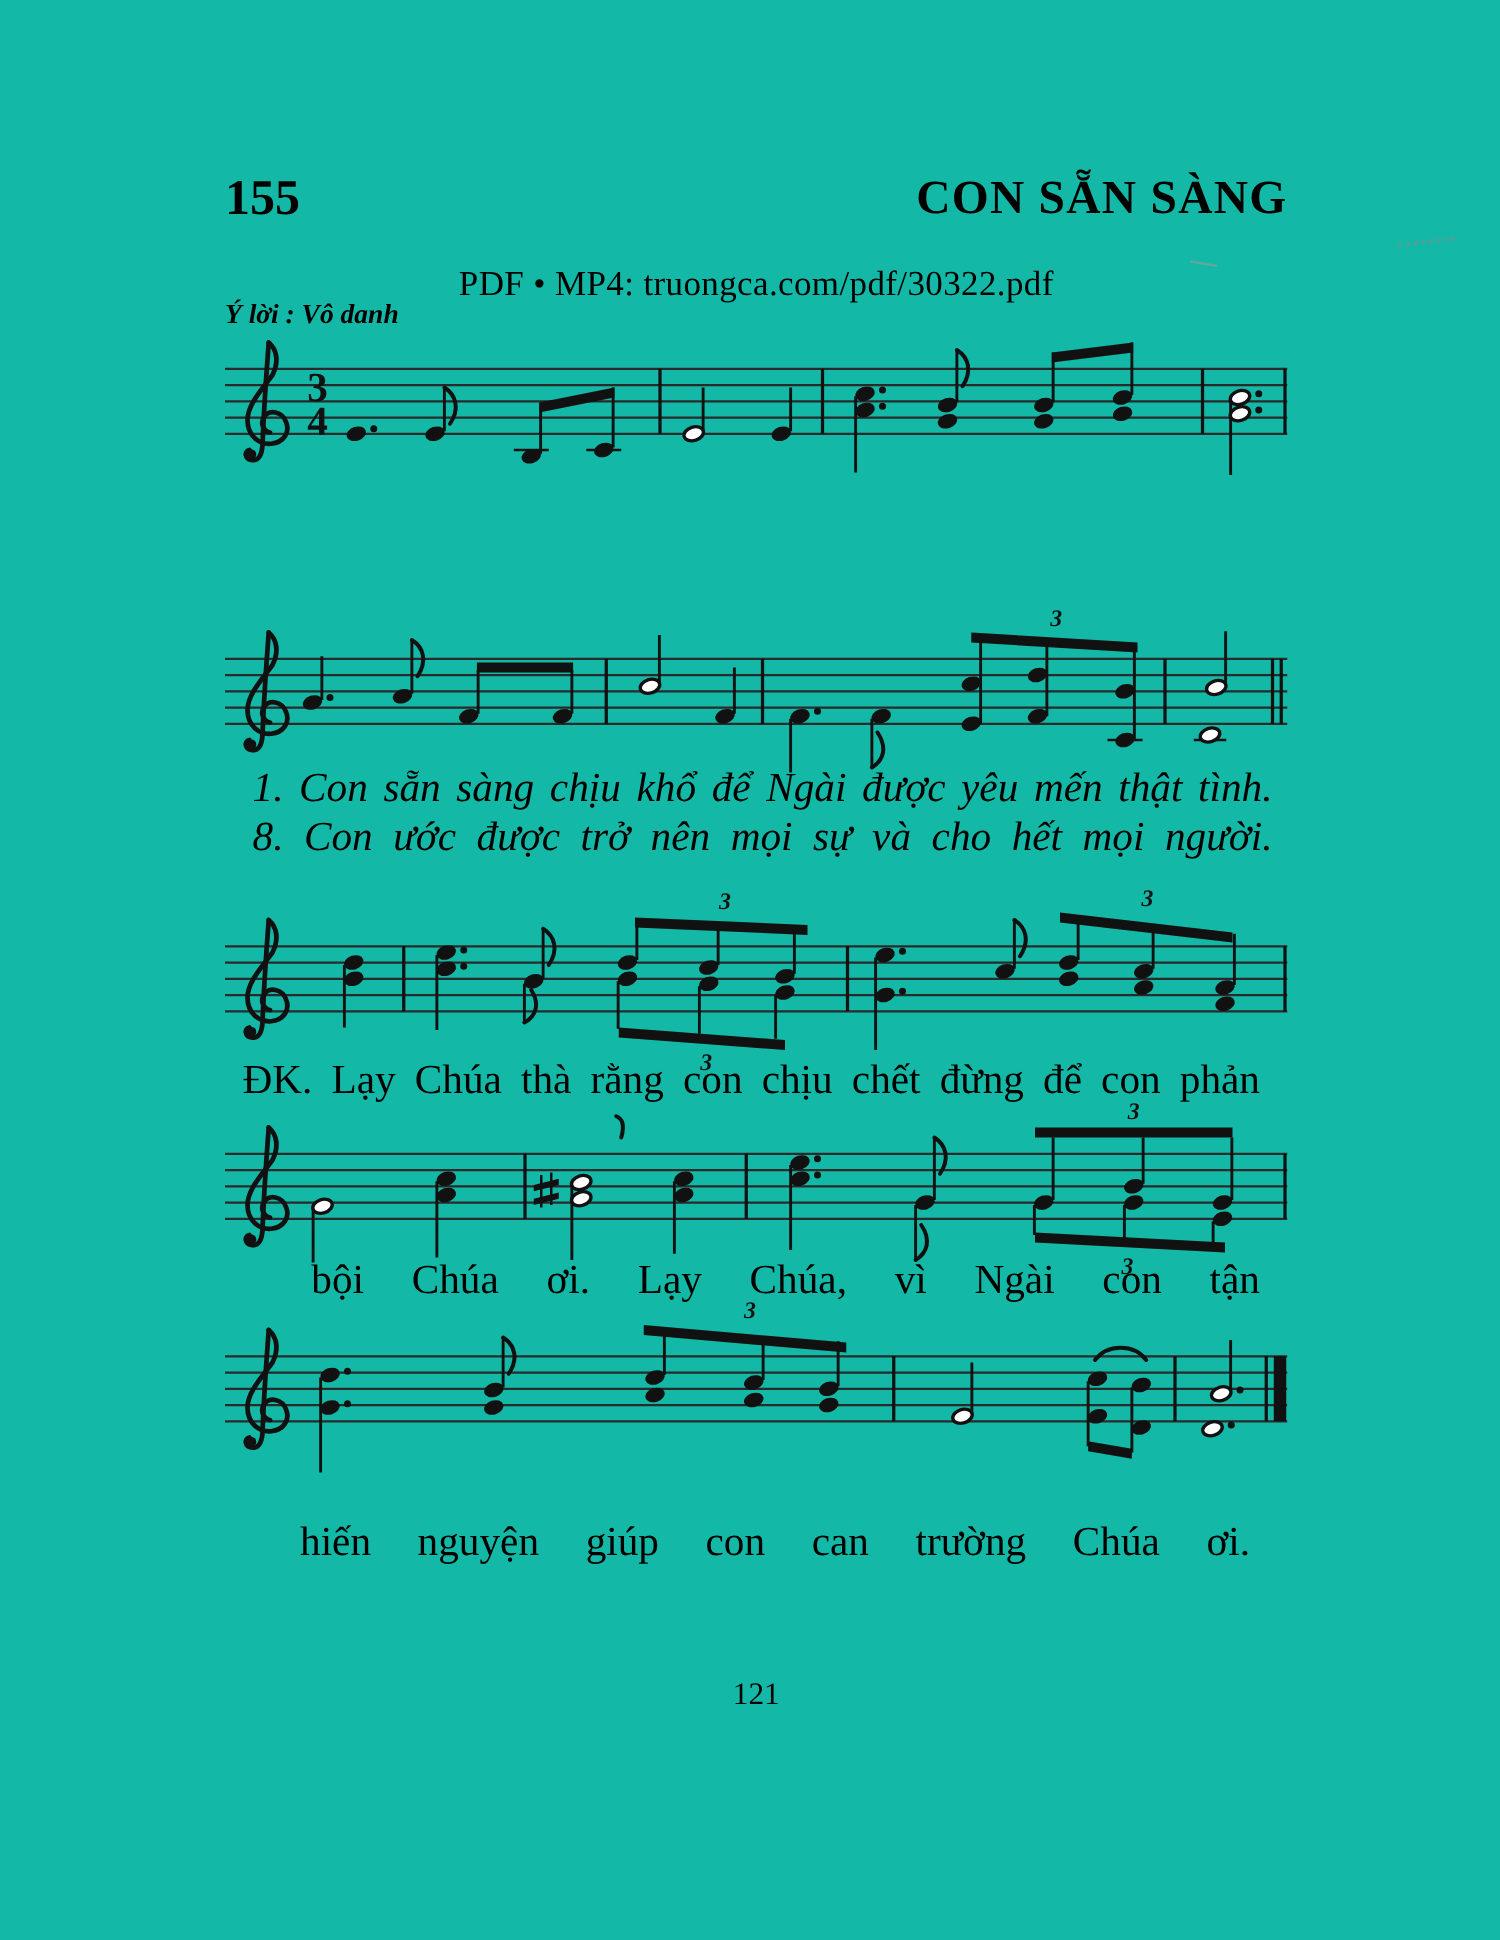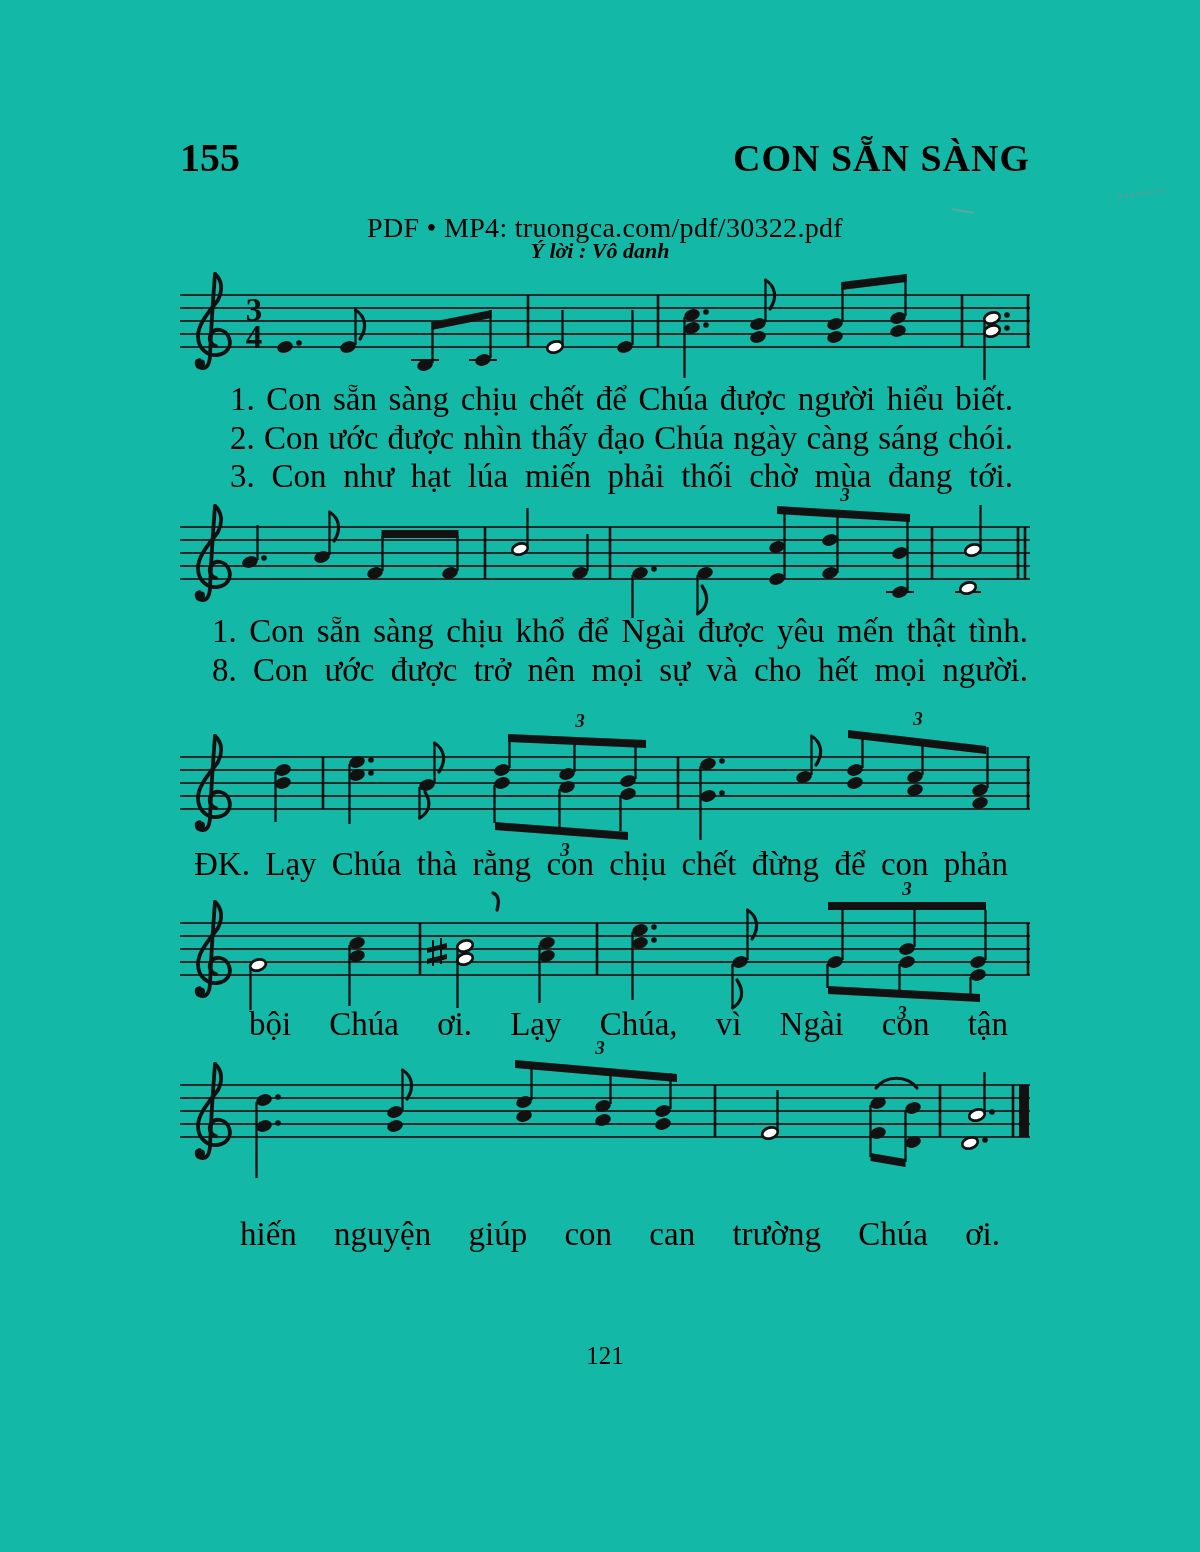--- a/index.html
+++ b/index.html
@@ -3,31 +3,31 @@
 <meta charset="utf-8">
 <style>
   html,body{margin:0;padding:0;background:#fff;}
   .page{position:relative;width:1200px;height:1552px;background:#14b8a6;overflow:hidden;
         font-family:"Liberation Serif","DejaVu Serif",serif;color:#000;}
   .song-number{position:absolute;left:180px;top:134px;font-size:40px;font-weight:bold;}
   .title{position:absolute;left:180px;top:136px;width:850px;text-align:right;
          font-size:38px;font-weight:bold;letter-spacing:1px;}
   .media{position:absolute;left:180px;top:212px;width:850px;text-align:center;
          font-size:28px;letter-spacing:.3px;}
-  .attrib{position:absolute;left:180px;top:238px;width:850px;text-align:center;
+  .attrib{position:absolute;left:180px;top:238px;width:850px;text-align:left;
           padding-right:10px;box-sizing:border-box;font-size:22px;font-style:italic;font-weight:600;}
   .artifact{position:absolute;border-top:2px solid #9a9a9a;opacity:.55;}
   .a1{left:952px;top:210px;width:22px;transform:rotate(9deg);}
   .a2{left:1118px;top:192px;width:46px;transform:rotate(-7deg);border-top:3px dotted #8a8a8a;}
   .staff{position:absolute;left:180px;width:850px;height:162px;}
   .s1{top:248px}.s2{top:480px}.s3{top:710px}.s4{top:876px}.s5{top:1038px}
   .lyric{position:absolute;font-size:33px;line-height:38.6px;text-align:justify;text-align-last:justify;
          white-space:normal;}
   .la{left:230px;top:380px;width:783px;}
-  .lb{left:212px;top:612px;width:816px;}
+  .lb{left:202px;top:612px;width:816px;font-style:italic;}
   .r1{left:194px;top:845px;width:814px;}
   .r2{left:249px;top:1005px;width:759px;}
   .r3{left:240px;top:1215px;width:760px;}
   .pagenum{position:absolute;left:180px;top:1342px;width:850px;text-align:center;font-size:25px;}
   
   .sl{stroke:#2a2a2a;stroke-width:1.8;}
   .bar{stroke:#111;stroke-width:2.6;}
   .stem{stroke:#111;stroke-width:2.3;}
   .ledg{stroke:#111;stroke-width:2;}
   .nh{fill:#111;}
@@ -317,25 +317,20 @@
       <ellipse class="oh" cx="797" cy="65" rx="8" ry="5.4" transform="rotate(-18 797 65)"></ellipse>
         <circle class="nh" cx="812" cy="62" r="2.8"></circle>
         <line class="stem" x1="804.5" y1="63" x2="804.5" y2="22"></line>
       <ellipse class="oh" cx="790" cy="93" rx="8" ry="5.4" transform="rotate(-18 790 93)"></ellipse>
         <circle class="nh" cx="805" cy="90" r="2.8"></circle>
       <line class="bar" x1="833" y1="35" x2="833" y2="87"></line>
       <rect class="nh" x="839" y="35" width="10" height="52"></rect>
     </g>
   </svg>
 
-  <div class="lyric la">
-    <div>1. Con sẵn sàng chịu chết để Chúa được người hiểu biết.</div>
-    <div>2. Con ước được nhìn thấy đạo Chúa ngày càng sáng chói.</div>
-    <div>3. Con như hạt lúa miến phải thối chờ mùa đang tới.</div>
-  </div>
   <div class="lyric lb">
     <div>1. Con sẵn sàng chịu khổ để Ngài được yêu mến thật tình.</div>
     <div>8. Con ước được trở nên mọi sự và cho hết mọi người.</div>
   </div>
   <div class="lyric r1">ĐK. Lạy Chúa thà rằng con chịu chết đừng để con phản</div>
   <div class="lyric r2">bội Chúa ơi. Lạy Chúa, vì Ngài con tận</div>
   <div class="lyric r3">hiến nguyện giúp con can trường Chúa ơi.</div>
 
   <div class="pagenum">121</div>
 </div>

